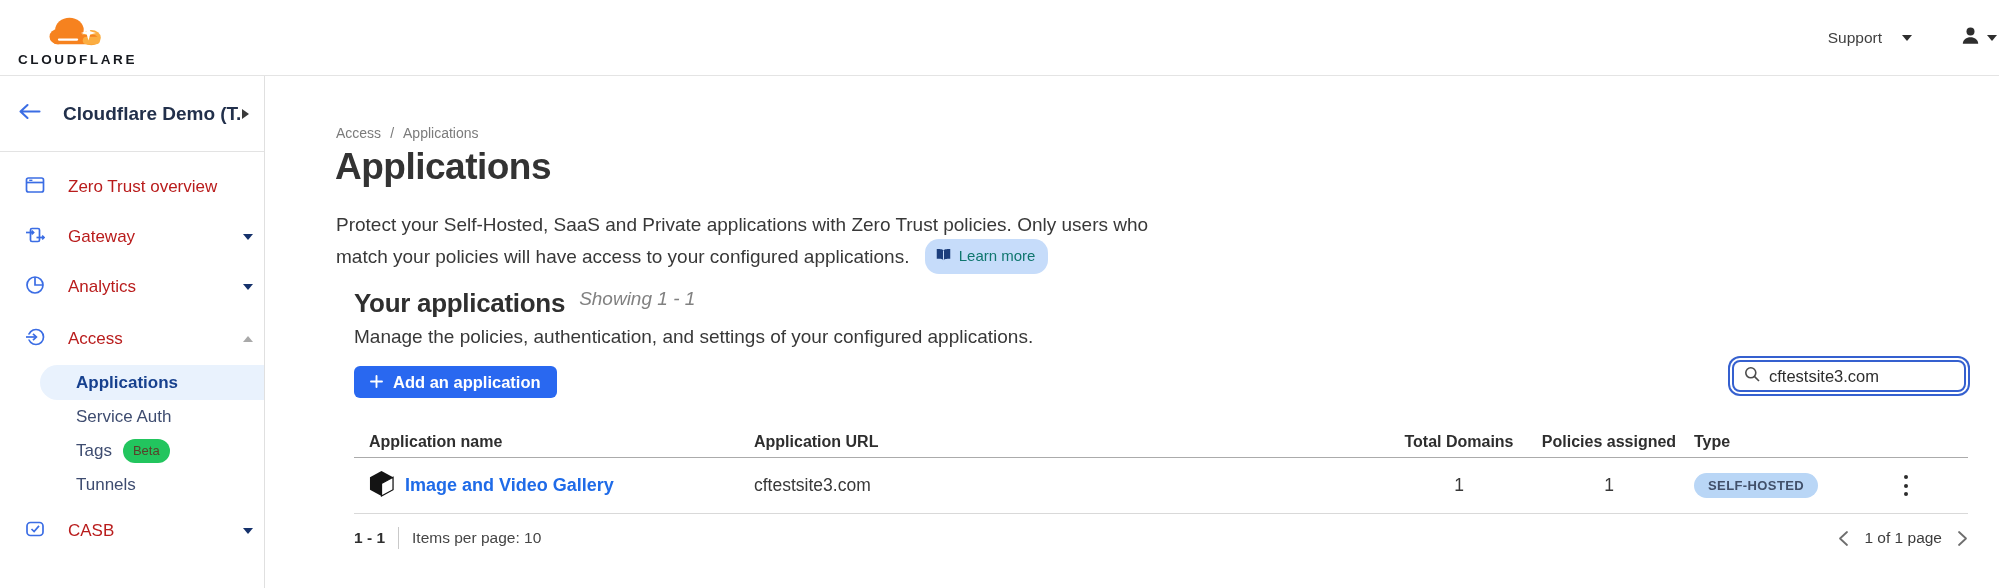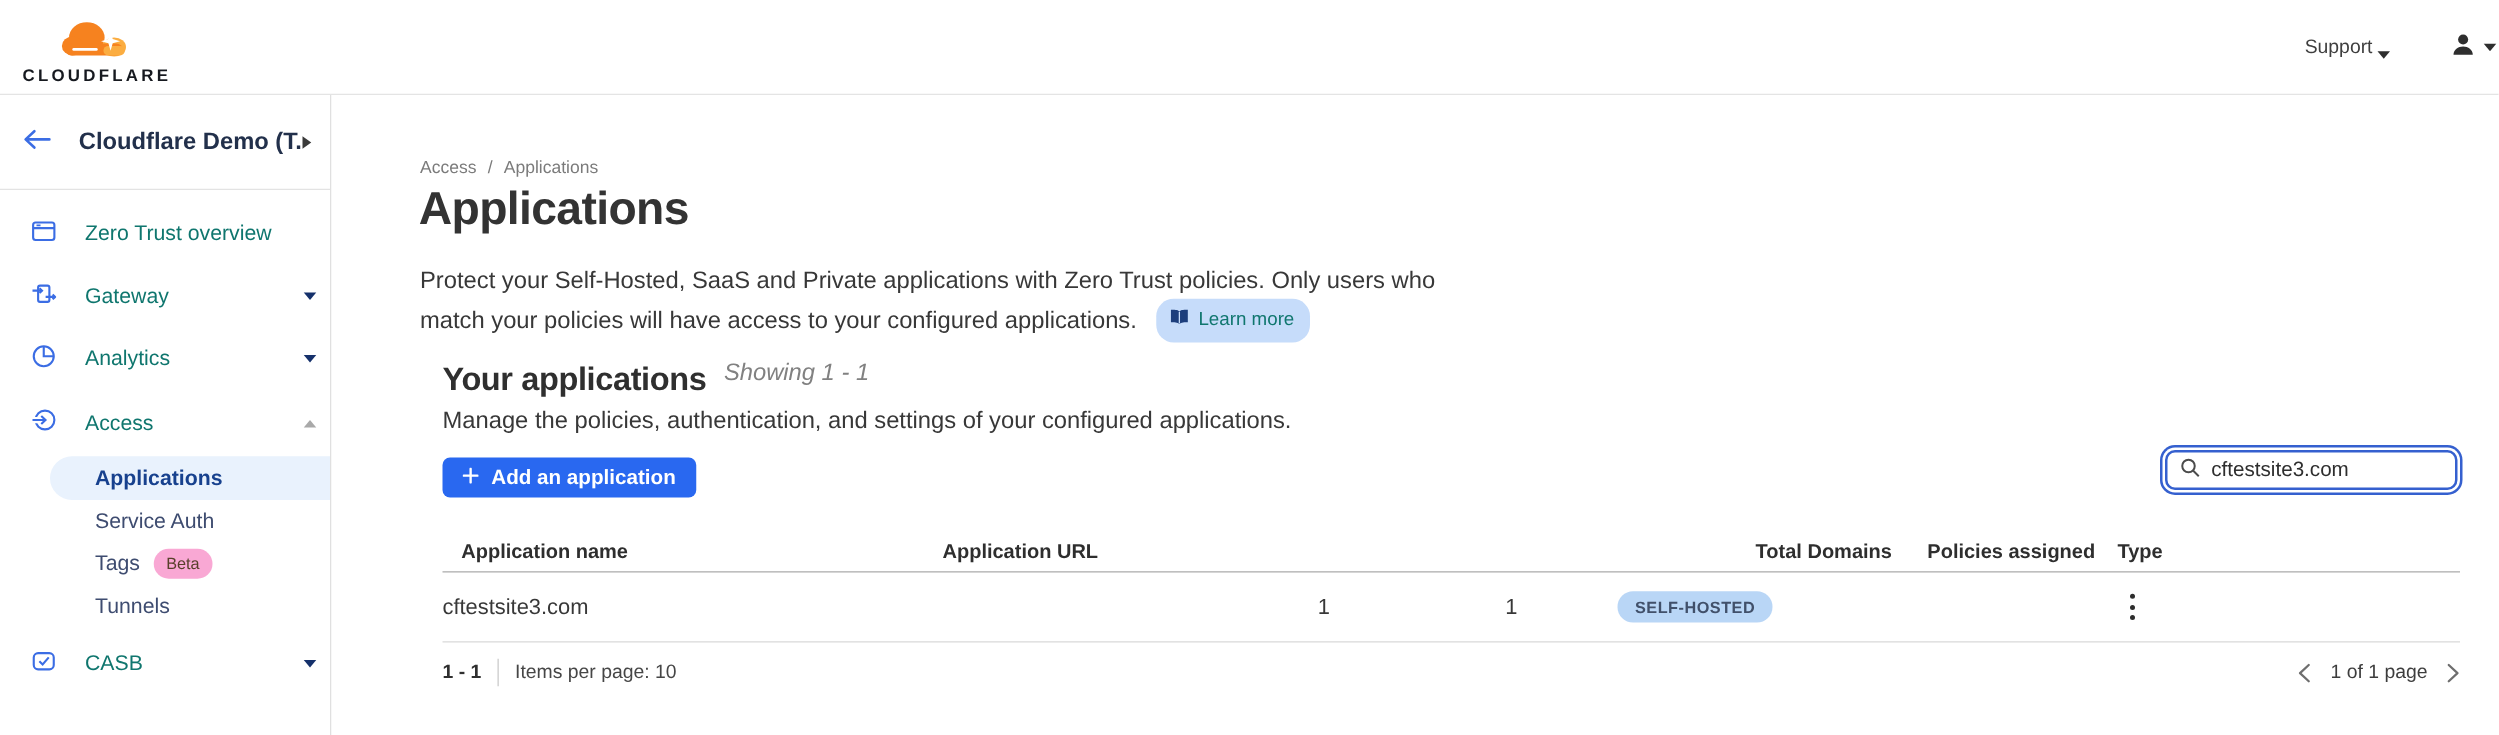--- a/index.html
+++ b/index.html
@@ -4,44 +4,44 @@
 <style>
   * { margin:0; padding:0; box-sizing:border-box; }
   html,body { width:1999px; height:588px; background:#fff; font-family:"Liberation Sans", sans-serif; color:#3a3a3a; overflow:hidden; }
   .app { position:relative; width:1999px; height:588px; background:#fff; }
 
   
   .topbar { position:absolute; top:0; left:0; right:0; height:76px; background:#fff; border-bottom:1px solid #e4e4e4; display:flex; align-items:center; justify-content:space-between; padding:0 2px 0 18px; }
   .logo { display:flex; flex-direction:column; align-items:center; padding-top:4px; cursor:pointer; }
   .logo-text { font-size:13.5px; font-weight:bold; letter-spacing:2.6px; color:#16191f; margin-top:-2px; }
   .top-right { display:flex; align-items:center; }
-  .support { display:flex; align-items:flex-end; gap:4px; cursor:pointer; }
+  .support { display:flex; align-items:center; gap:20px; cursor:pointer; }
   .support-label { font-size:15.5px; color:#3f3f3f; }
   .user-menu { display:flex; align-items:center; gap:6px; margin-left:48px; cursor:pointer; }
 
   .caret-down { width:0; height:0; border-left:5.5px solid transparent; border-right:5.5px solid transparent; border-top:6.5px solid #15316b; }
   .caret-down.dark { border-top-color:#2e2e2e; }
   .caret-up-gray { width:0; height:0; border-left:5.5px solid transparent; border-right:5.5px solid transparent; border-bottom:6.5px solid #a9a9a9; }
   .caret-right { width:0; height:0; border-top:5.5px solid transparent; border-bottom:5.5px solid transparent; border-left:7px solid #3a3a3a; }
 
   
   .sidebar { position:absolute; top:76px; left:0; width:265px; bottom:0; border-right:1px solid #e0e0e0; background:#fff; }
   .account-row { height:76px; border-bottom:1px solid #e3e3e3; display:flex; align-items:center; padding:0 15px 0 18px; cursor:pointer; }
   .account-name { font-size:19px; font-weight:bold; color:#22304b; margin-left:22px; flex:1; white-space:nowrap; overflow:hidden; }
   .nav { padding-top:10px; }
   .nav-item { position:relative; height:50px; display:flex; align-items:center; padding-left:25px; cursor:pointer; }
-  .nav-item .nav-label { font-size:17px; color:#0f766e; margin-left:23px; }
+  .nav-item .nav-label { font-size:17px; color:#b91c1c; margin-left:23px; }
   .nav-item .nav-caret { position:absolute; right:11px; top:50%; transform:translateY(-50%); }
   .nav-item.access { height:53px; }
   .subnav { }
   .sub-item { position:relative; height:34px; display:flex; align-items:center; padding-left:76px; cursor:pointer; }
   .sub-item .sub-label { font-size:17px; color:#3e4c70; }
   .sub-item.active { height:35px; margin-left:40px; padding-left:36px; background:#e9f2fd; border-radius:18px 0 0 18px; }
   .sub-item.active .sub-label { font-weight:bold; color:#17418e; }
-  .beta-badge { margin-left:11px; background:#f9a8d4; color:#58402a; font-size:13px; padding:3px 10px; border-radius:12px; line-height:1.4; }
+  .beta-badge { margin-left:11px; background:#22c55e; color:#58402a; font-size:13px; padding:3px 10px; border-radius:12px; line-height:1.4; }
   .nav-item.casb { margin-top:4px; }
 
   
   .main { position:absolute; left:305px; top:76px; right:0; bottom:0; background:#fff; }
   .breadcrumb { position:absolute; left:31px; top:49px; font-size:14px; color:#7b7b7b; display:flex; gap:9px; align-items:center; }
   .breadcrumb .crumb-link { cursor:pointer; }
   .page-title { position:absolute; left:30px; top:70px; font-size:37px; font-weight:bold; color:#333; letter-spacing:-0.5px; }
   .page-desc { position:absolute; left:31px; top:135px; font-size:19px; line-height:28px; color:#383838; }
   .learn-more { display:inline-flex; align-items:center; gap:8px; background:#c6dcfa; color:#0f766e; border-radius:14px; padding:3px 13px 4px 11px; font-size:15px; margin-left:10px; vertical-align:2px; cursor:pointer; }
 
@@ -259,20 +259,29 @@
     <div class="table">
       <div class="trow thead">
         <div class="col-name">Application name</div>
         <div class="col-url">Application URL</div>
         <div class="col-domains">Total Domains</div>
         <div class="col-policies">Policies assigned</div>
         <div class="col-type">Type</div>
         <div class="col-actions"></div>
       </div>
       <div class="trow tbody-row">
+        <div class="col-name">
+          <span>
+            <svg width="25" height="27" viewBox="0 0 26 28">
+                <polygon points="13,1 25,7.5 25,20.5 13,27 1,20.5 1,7.5" fill="#141414"></polygon>
+                <path d="M13 14 L25 7.5 L25 20.5 L13 27 Z" fill="#ffffff" stroke="#141414" stroke-width="1.3"></path>
+              </svg>
+          </span>
+          <span class="app-link">Image and Video Gallery</span>
+        </div>
         <div class="col-url">cftestsite3.com</div>
         <div class="col-domains">1</div>
         <div class="col-policies">1</div>
         <div class="col-type">
           <span class="type-badge">SELF-HOSTED</span>
         </div>
         <div class="col-actions">
           <span class="kebab">
               <span></span>
               <span></span>

